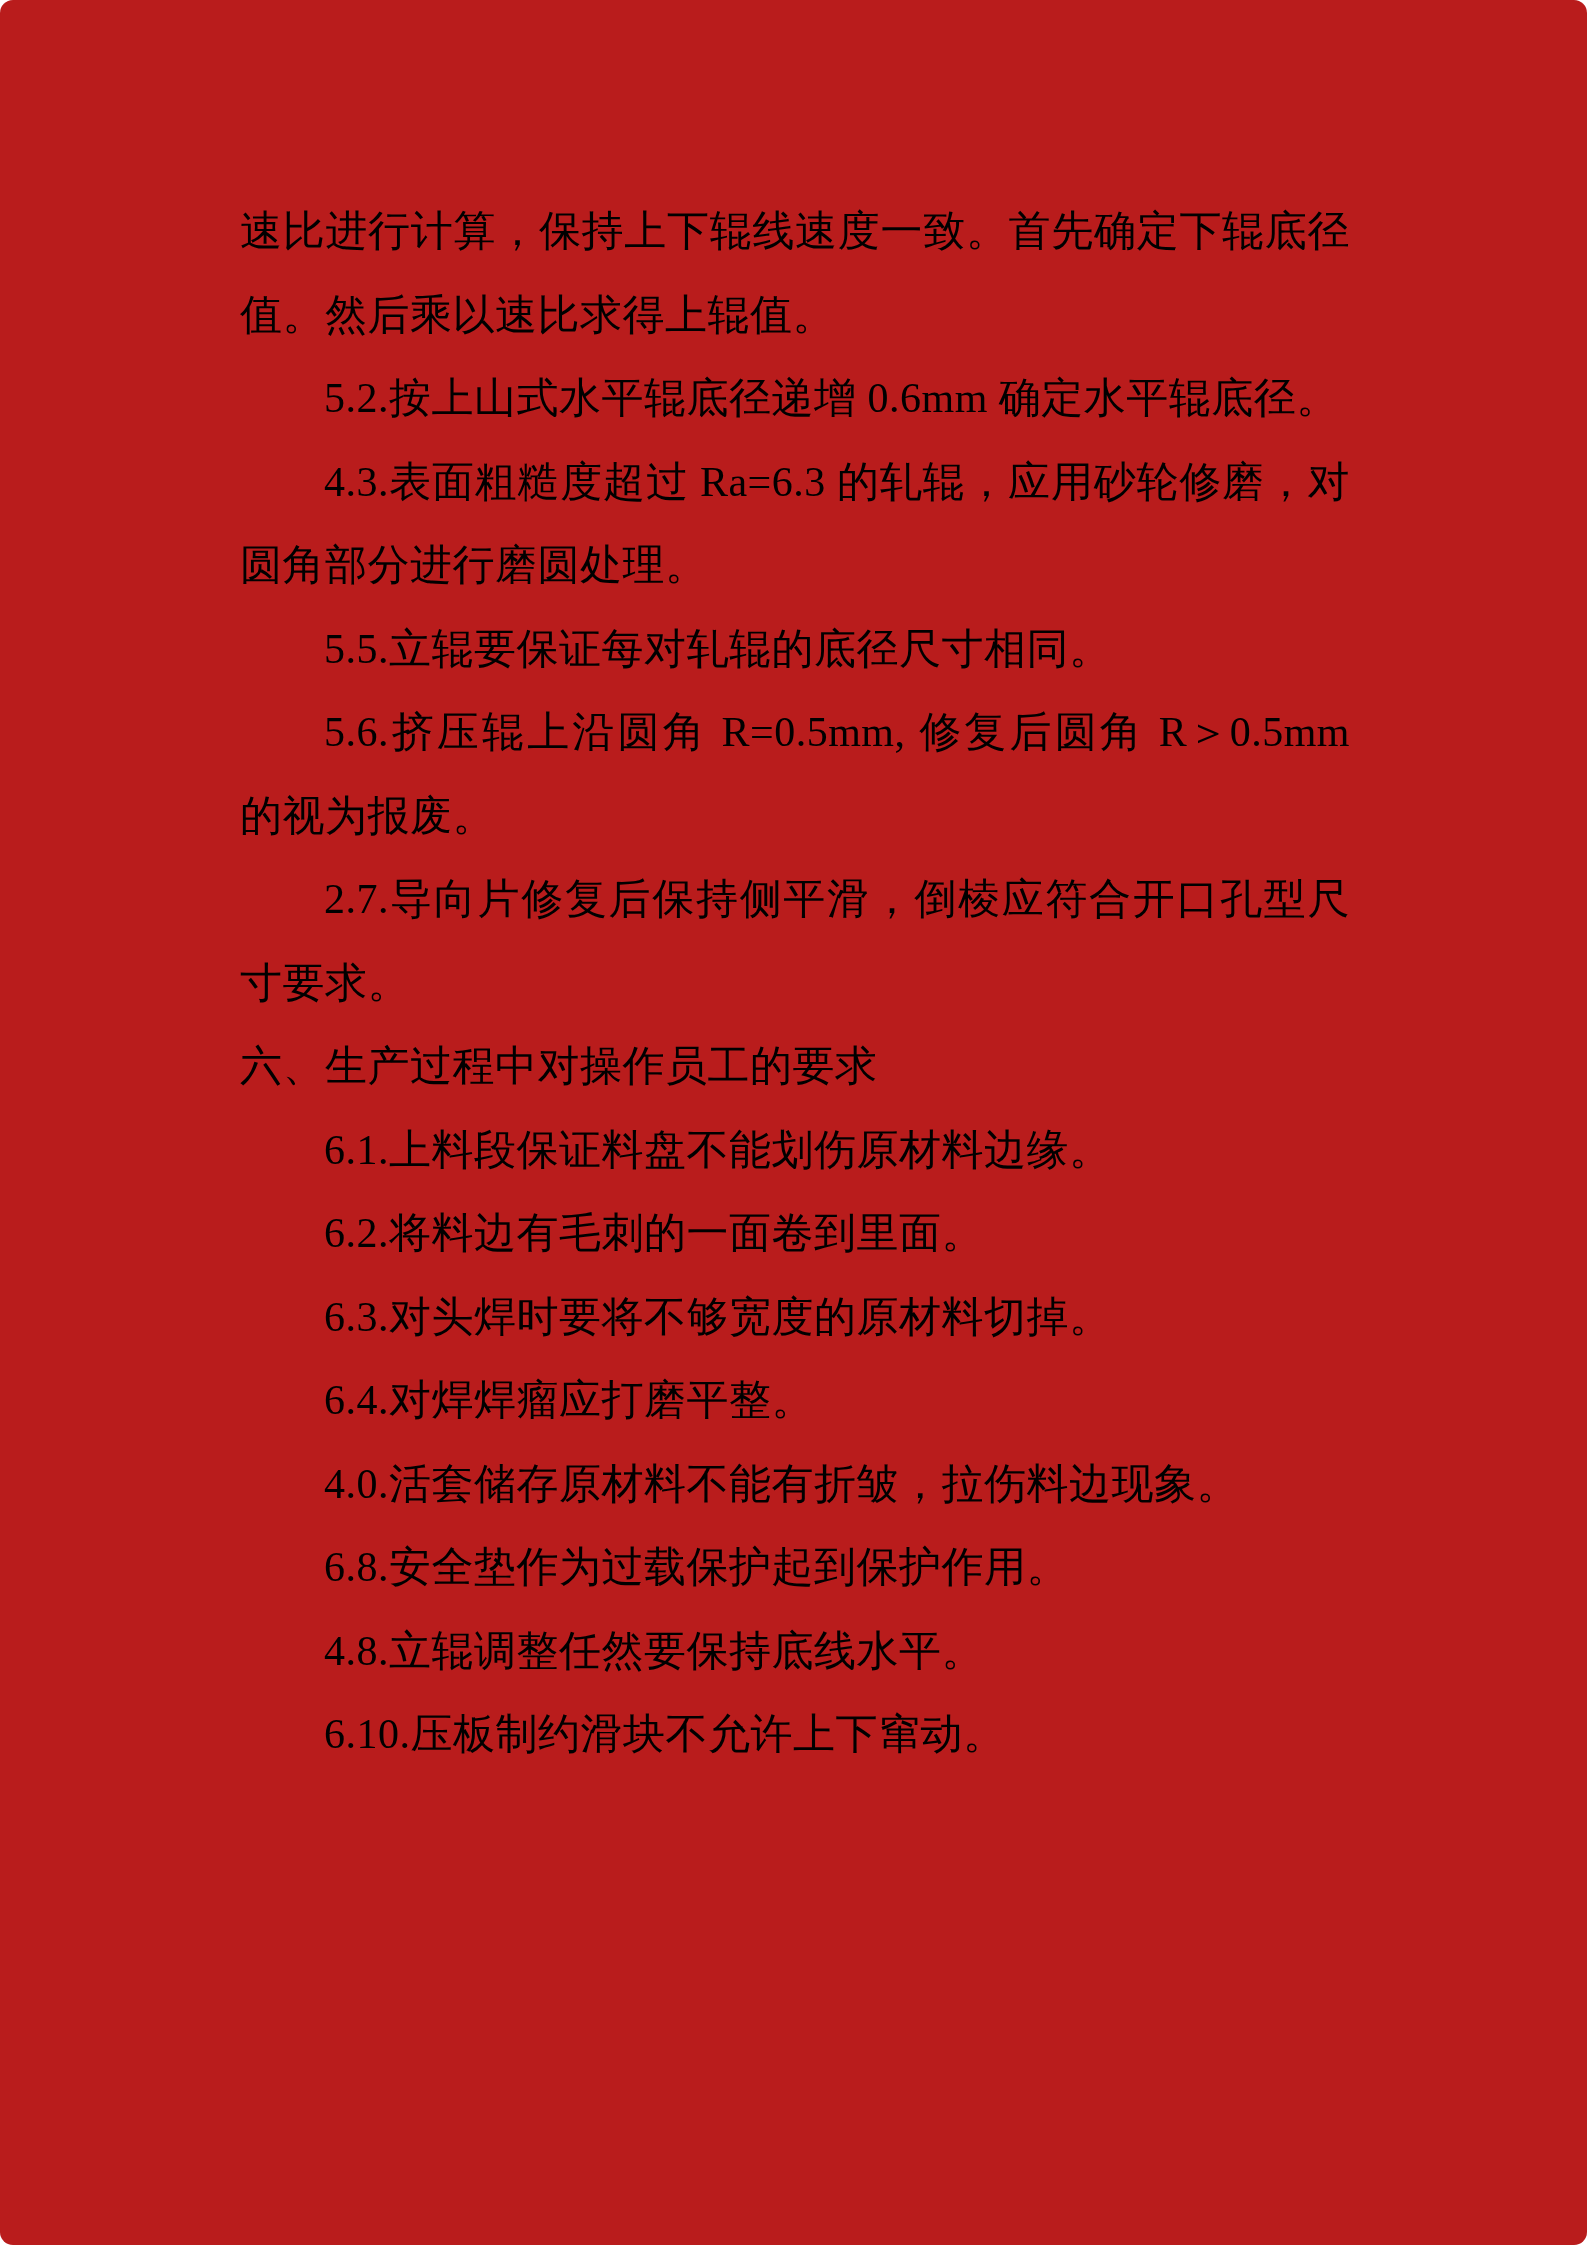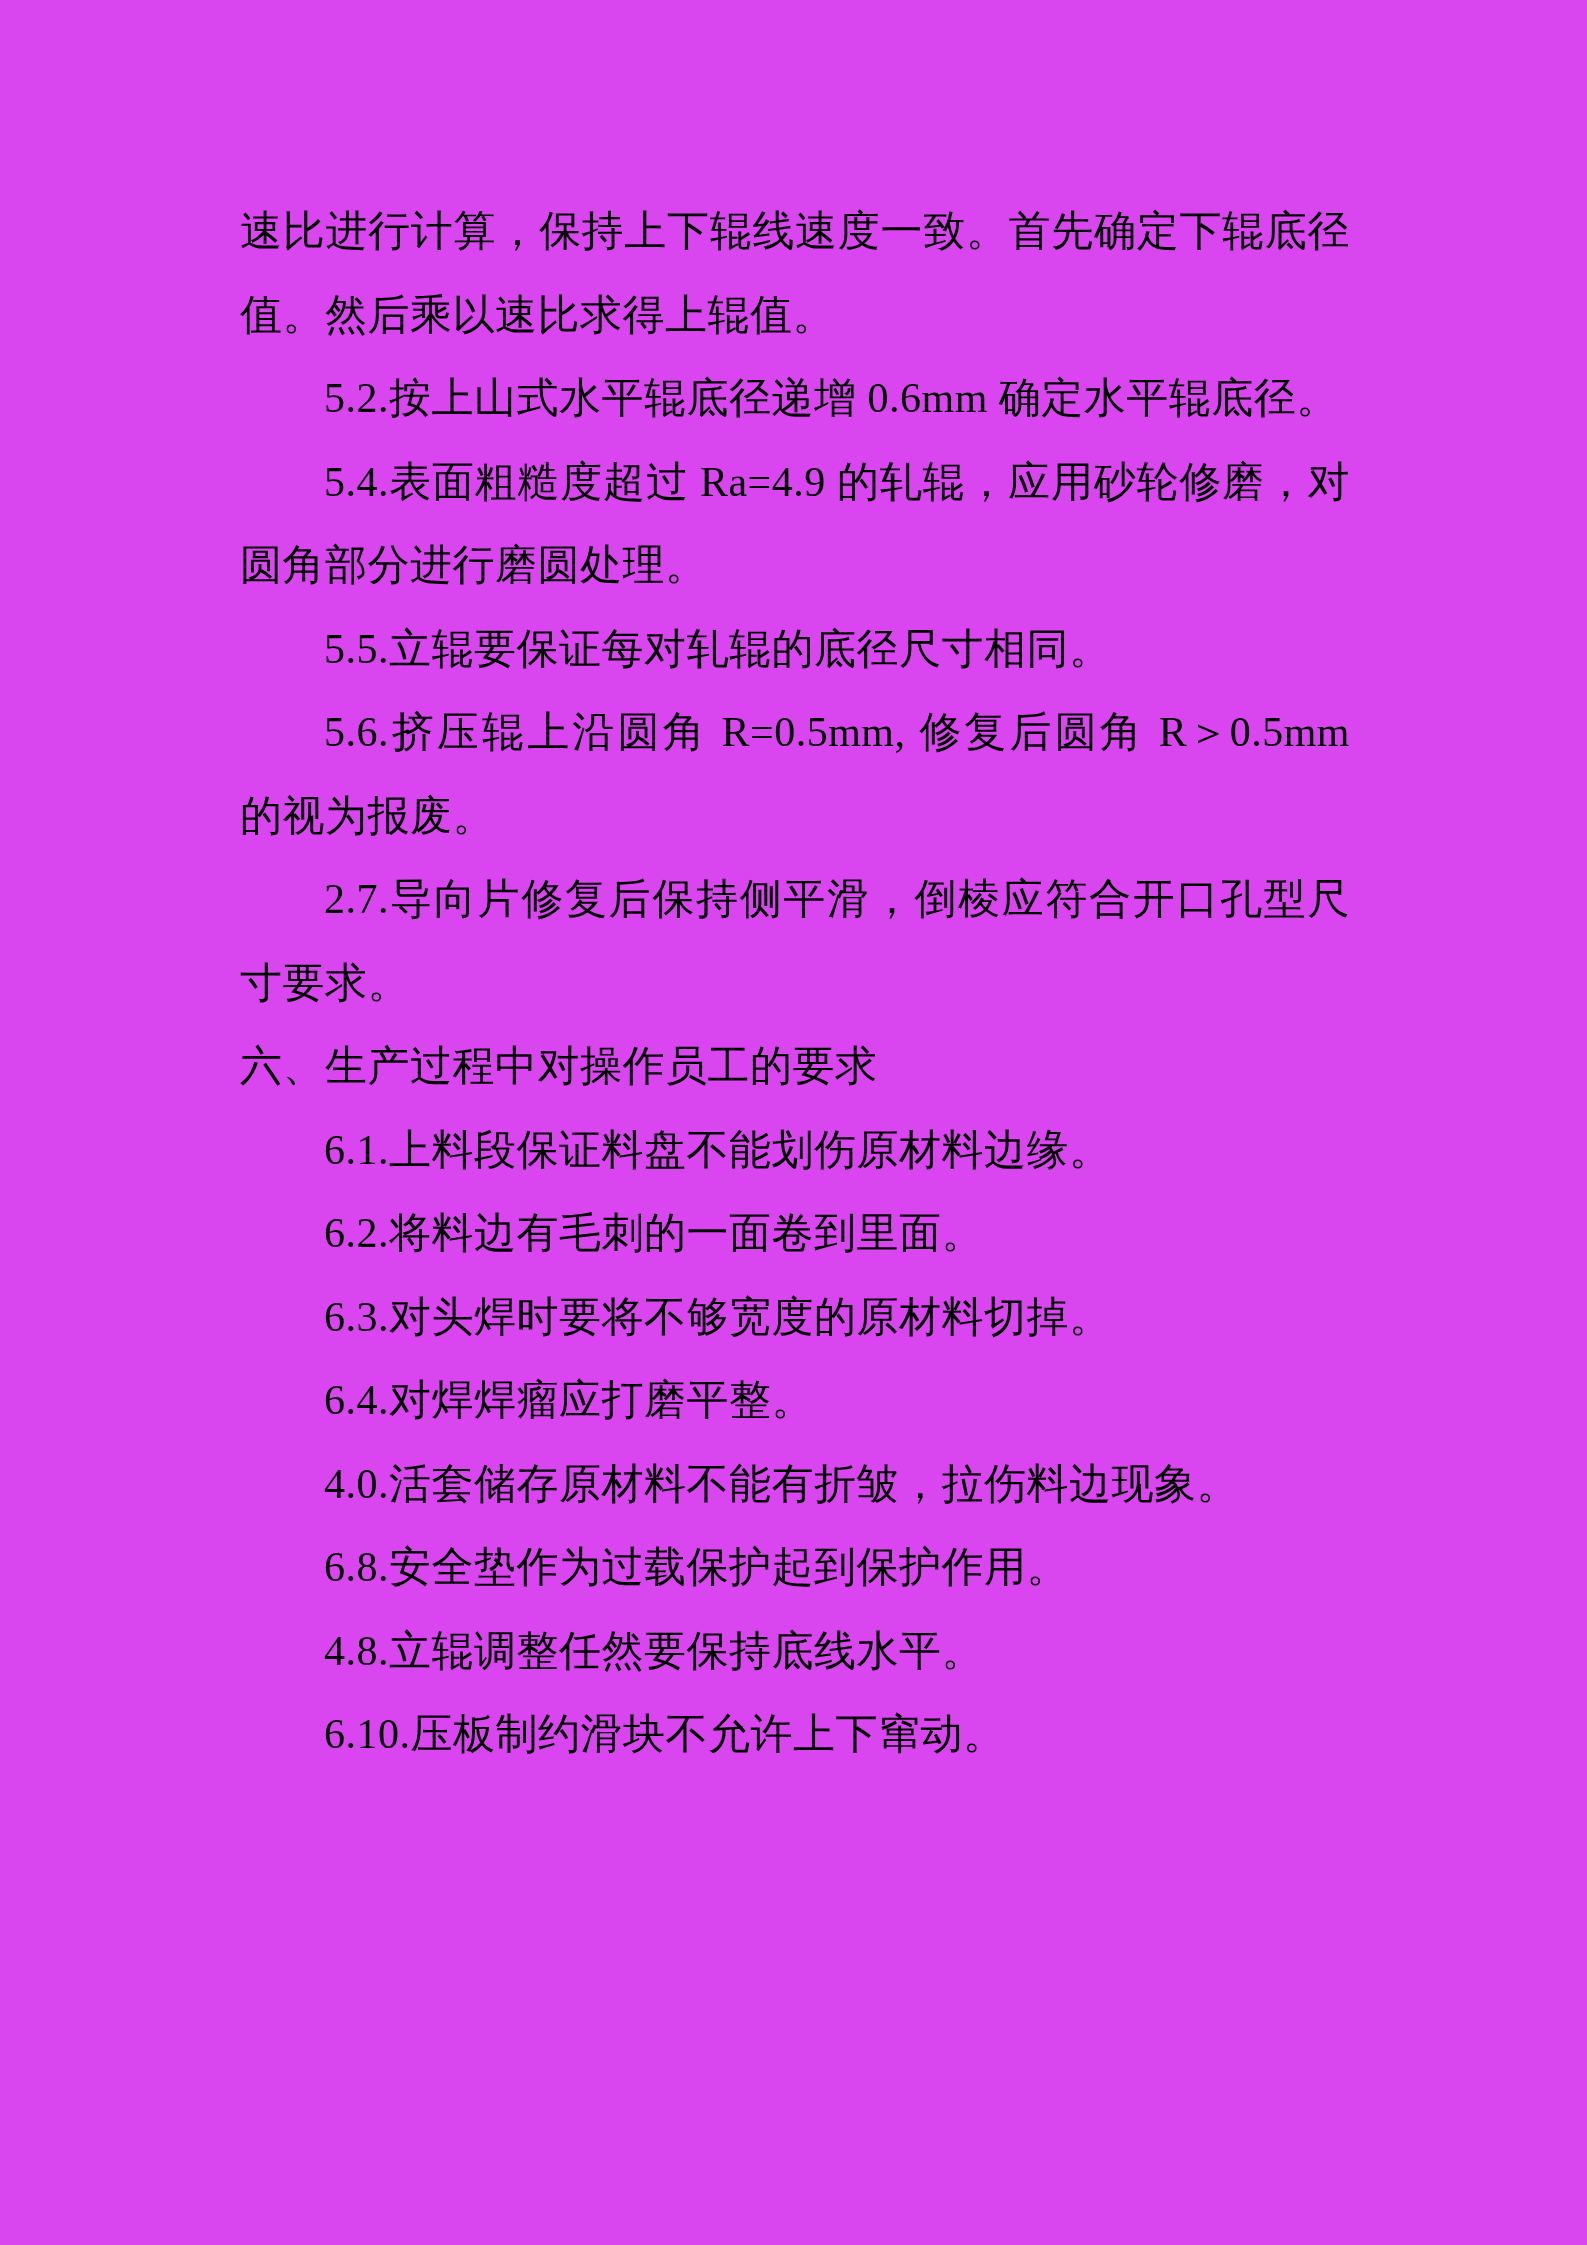--- a/index.html
+++ b/index.html
@@ -4,22 +4,23 @@
 <style>
   html, body {
     margin: 0;
     padding: 0;
     background: #ffffff;
   }
   .page {
     position: relative;
     width: 1587px;
     height: 2245px;
-    background: #d946ef;
+    background: #b91c1c;
     overflow: hidden;
+    border-radius: 13px;
   }
   .content {
     position: absolute;
     left: 240px;
     top: 190px;
     width: 1110px;
     color: #000000;
     font-family: "Liberation Serif", "DejaVu Serif", serif;
     font-size: 42px;
     line-height: 83.5px;
@@ -39,21 +40,21 @@
     text-indent: 0;
   }
 </style>
 </head>
 <body>
 
 <div class="page">
   <div class="content" id="paragraph-container">
       <p class="body">速比进行计算，保持上下辊线速度一致。首先确定下辊底径值。然后乘以速比求得上辊值。</p>
       <p class="body indent">5.2.按上山式水平辊底径递增 0.6mm 确定水平辊底径。</p>
-      <p class="body indent">5.4.表面粗糙度超过 Ra=4.9 的轧辊，应用砂轮修磨，对圆角部分进行磨圆处理。</p>
+      <p class="body indent">4.3.表面粗糙度超过 Ra=6.3 的轧辊，应用砂轮修磨，对圆角部分进行磨圆处理。</p>
       <p class="body indent">5.5.立辊要保证每对轧辊的底径尺寸相同。</p>
       <p class="body indent">5.6.挤压辊上沿圆角 R=0.5mm, 修复后圆角 R＞0.5mm 的视为报废。</p>
       <p class="body indent">2.7.导向片修复后保持侧平滑，倒棱应符合开口孔型尺寸要求。</p>
       <p class="heading">六、生产过程中对操作员工的要求</p>
       <p class="body indent">6.1.上料段保证料盘不能划伤原材料边缘。</p>
       <p class="body indent">6.2.将料边有毛刺的一面卷到里面。</p>
       <p class="body indent">6.3.对头焊时要将不够宽度的原材料切掉。</p>
       <p class="body indent">6.4.对焊焊瘤应打磨平整。</p>
       <p class="body indent">4.0.活套储存原材料不能有折皱，拉伤料边现象。</p>
       <p class="body indent">6.8.安全垫作为过载保护起到保护作用。</p>

